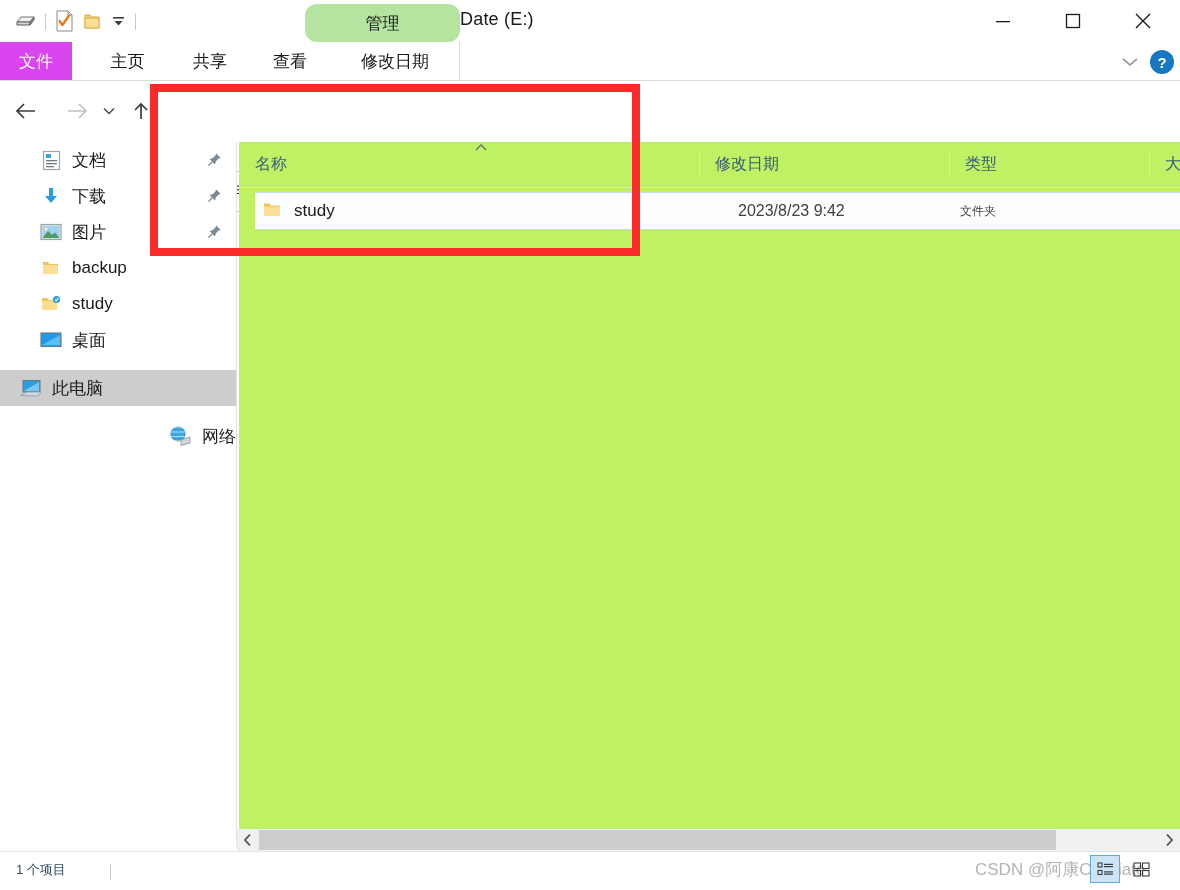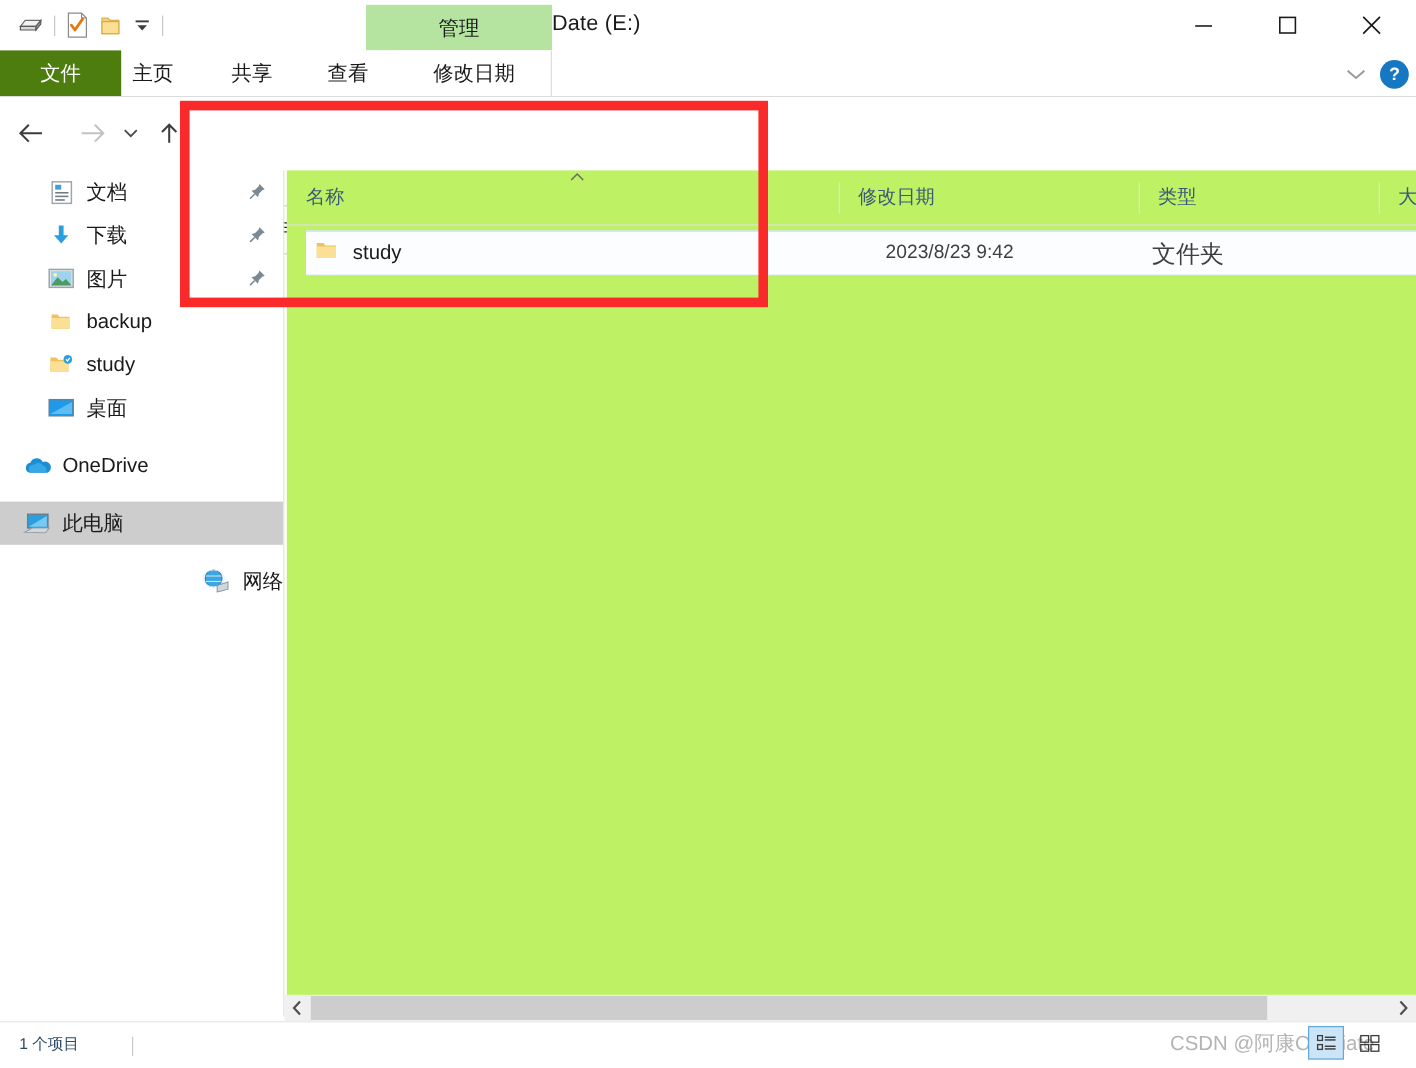--- a/index.html
+++ b/index.html
@@ -15,33 +15,33 @@
   .titlebar { position: absolute; left: 0; top: 0; width: 1180px; height: 42px; background: #fff; }
   .qat { position: absolute; left: 14px; top: 8px; display: flex; align-items: center; height: 26px; }
   .qat .sep { width: 1px; height: 17px; background: #c8c8c8; margin: 0 9px; }
   .qat-ico { display: flex; align-items: center; justify-content: center; cursor: default; }
 
   .win-title { position: absolute; left: 460px; top: 9px; font-size: 18px; color: #1a1a1a; letter-spacing: .2px; }
 
   .ctx-tab-head {
     position: absolute; left: 305px; top: 4px; width: 155px; height: 38px;
     background: #b5e3a0; display: flex; align-items: center; justify-content: center;
-    font-size: 17px; color: #1a1a1a;
+    font-size: 17px; color: #1a1a1a; border-radius: 12px;
   }
 
   .wctl { position: absolute; top: 0; height: 42px; width: 46px; display: flex; align-items: center; justify-content: center; cursor: default; }
   .wctl#min { left: 980px; }
   .wctl#max { left: 1050px; }
   .wctl#close { left: 1120px; }
 
   
   .ribbon { position: absolute; left: 0; top: 42px; width: 1180px; height: 39px; background: #fff; }
   .rtab { position: absolute; top: 0; height: 39px; display: flex; align-items: center; justify-content: center;
           font-size: 17px; color: #1a1a1a; cursor: default; }
-  .rtab.file { left: 0; width: 101px; background: #4d7c0f; color: #fff; text-align: right; }
+  .rtab.file { left: 0; width: 72px; background: #d946ef; color: #fff; text-align: right; }
   .rtab.t1 { left: 85px; width: 85px; }
   .rtab.t2 { left: 170px; width: 80px; }
   .rtab.t3 { left: 250px; width: 80px; }
   .rtab.ctx { left: 330px; width: 130px; background: #fff; }
   .ribbon-divider-l { position: absolute; left: 330px; top: 0; width: 1px; height: 39px; background: #ddd; }
   .ribbon-divider-r { position: absolute; left: 459px; top: 0; width: 1px; height: 39px; background: #ddd; }
 
   .ribbon-collapse { position: absolute; left: 1112px; top: 48px; width: 36px; height: 28px;
                      display: flex; align-items: center; justify-content: center; cursor: default; }
   .help-btn { position: absolute; left: 1150px; top: 50px; width: 24px; height: 24px; border-radius: 50%;
@@ -95,21 +95,21 @@
   .col { position: absolute; top: 0; height: 45px; display: flex; align-items: center; font-size: 16px; color: #3c5a78; cursor: default; }
   .col .ctxt { padding-left: 16px; }
   .col-div { position: absolute; top: 10px; width: 1px; height: 26px; background: #e0e0e0; }
   .sort-caret { position: absolute; left: 235px; top: 0px; width: 14px; height: 10px; display: flex; align-items: center; justify-content: center; }
 
   .filerow { position: absolute; left: 16px; top: 50px; width: 1090px; height: 38px;
              background: #fbfdff; border-top: 1px solid #bcdcf5; border-bottom: 1px solid #bcdcf5; cursor: default; }
   .fr-name { position: absolute; left: 8px; top: 0; height: 36px; display: flex; align-items: center; }
   .fr-name .ftxt { font-size: 17px; color: #1a1a1a; margin-left: 12px; }
   .fr-date { position: absolute; left: 455px; top: 0; height: 36px; display: flex; align-items: center; font-size: 16px; color: #3f3f3f; margin-left: 28px; }
-  .fr-type { position: absolute; left: 705px; top: 0; height: 36px; display: flex; align-items: center; font-size: 20px; color: #3f3f3f; }
+  .fr-type { position: absolute; left: 705px; top: 0; height: 36px; display: flex; align-items: center; font-size: 12px; color: #3f3f3f; }
 
   
   .hscroll { position: absolute; left: 237px; top: 829px; width: 943px; height: 22px; background: #f0f0f0; }
   .hs-arrow { position: absolute; top: 0; width: 22px; height: 22px; display: flex; align-items: center; justify-content: center; cursor: default; color: #5a5a5a; font-size: 13px; }
   .hs-arrow.l { left: 0; }
   .hs-arrow.r { right: 0; }
   .hs-thumb { position: absolute; left: 22px; top: 1px; width: 797px; height: 20px; background: #cdcdcd; cursor: default; }
 
   
   .statusbar { position: absolute; left: 0; top: 851px; width: 1180px; height: 39px; background: #fff; border-top: 1px solid #e6e6e6; }
@@ -347,29 +347,20 @@
     <div class="side-item">
       <span class="side-ico" style="margin-left:38px">
         <svg width="22" height="17" viewBox="0 0 22 17">
           <rect x="1" y="1" width="20" height="13.5" fill="#1f9ae8" stroke="#6f7f8c" stroke-width="1.2"></rect>
           <path d="M2 13 L20 3 L20 13 Z" fill="#5ebdf3"></path>
         </svg>
       </span>
       <span class="lbl">桌面</span>
     </div>
 
-    <div class="side-item" style="margin-top:12px;">
-      <span class="side-ico" style="margin-left:18px">
-        <svg width="25" height="17" viewBox="0 0 25 17">
-          <path d="M6 14 A4.2 4.2 0 0 1 6.3 5.7 A5.6 5.6 0 0 1 16.6 5 A4.6 4.6 0 0 1 20.5 14 Z" fill="#1a8fd4"></path>
-          <path d="M7 14 A3.4 3.4 0 0 1 9 7.6 A5 5 0 0 1 17 8 A3.8 3.8 0 0 1 19 14 Z" fill="#37a7e8"></path>
-        </svg>
-      </span>
-      <span class="lbl">OneDrive</span>
-    </div>
 
     <div class="side-item sel" style="margin-top:12px;">
       <span class="side-ico" style="margin-left:18px">
         <svg width="24" height="19" viewBox="0 0 24 19">
           <rect x="4" y="1.5" width="17" height="11.5" fill="#2a9fe0" stroke="#6d7c87" stroke-width="1.1"></rect>
           <path d="M5 12 L20 3 L20 12 Z" fill="#79c8f2"></path>
           <path d="M1.5 16.5 L8 13 L22 13 L19 17 Z" fill="#cfd8de" stroke="#97a3ab" stroke-width="0.9"></path>
         </svg>
       </span>
       <span class="lbl">此电脑</span>

